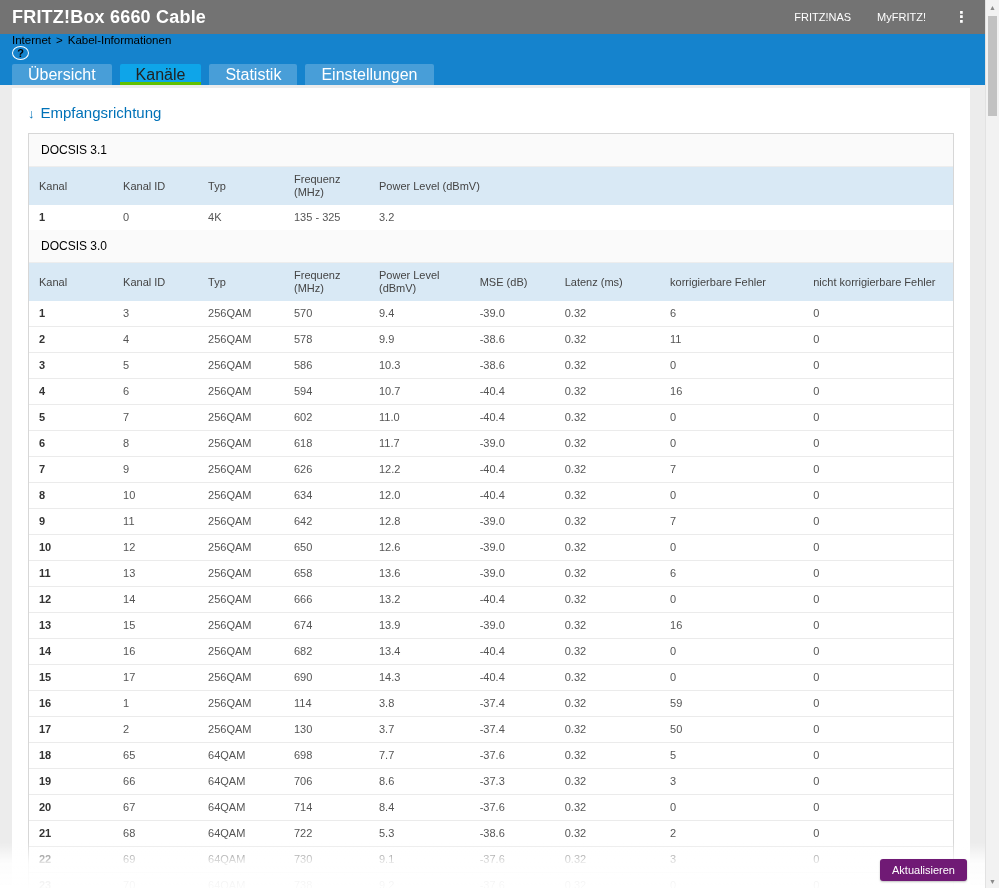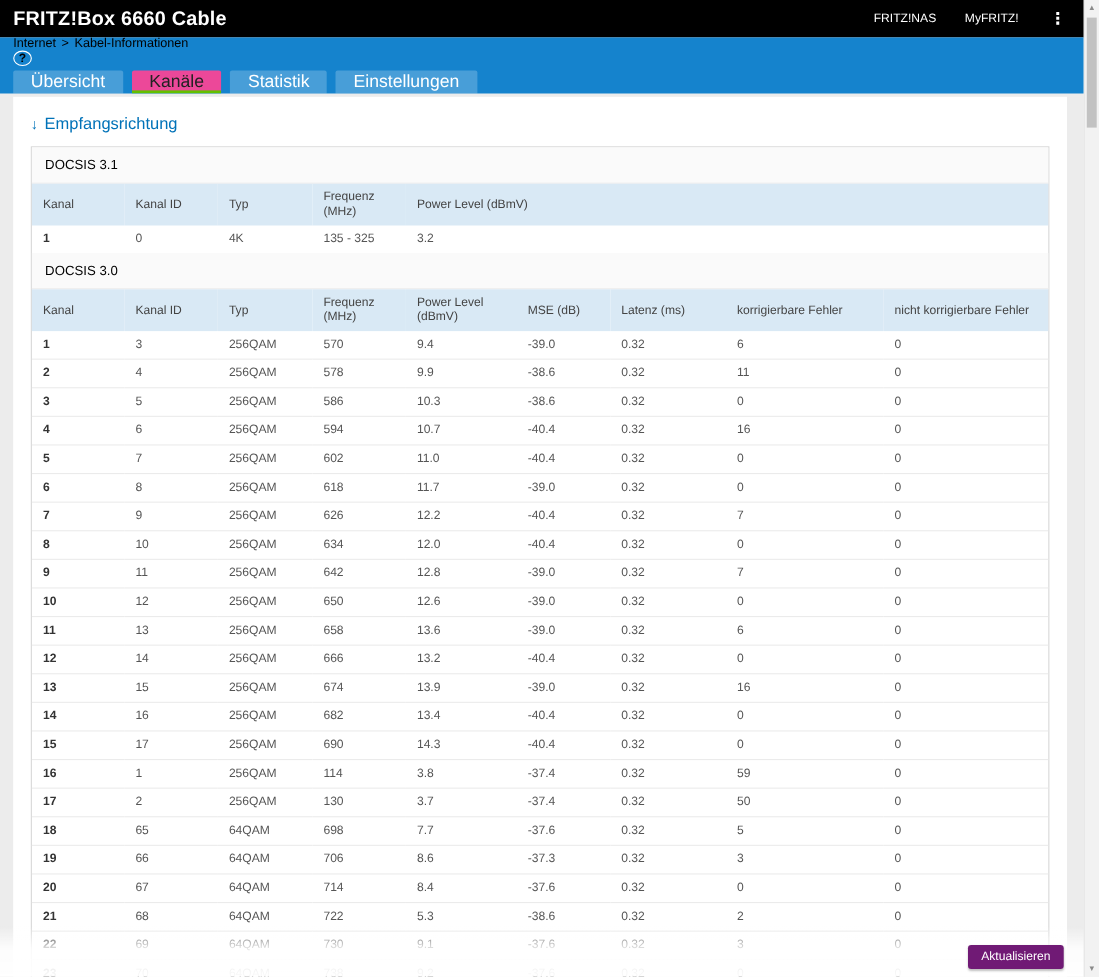--- a/index.html
+++ b/index.html
@@ -6,21 +6,21 @@
   html, body { width: 999px; height: 888px; overflow: hidden; }
   body {
     font-family: "Liberation Sans", "DejaVu Sans", sans-serif;
     background: #ececec;
     position: relative;
   }
   .page { width: 985px; height: 100%; }
 
   
   .topbar {
-    height: 34px; background: #000000; color: #fff;
+    height: 34px; background: #737373; color: #fff;
     display: flex; align-items: center; justify-content: space-between;
     padding: 0 14px 0 12px;
   }
   .topbar .title { font-size: 18px; font-weight: bold; letter-spacing: .2px; }
   .top-links { display: flex; align-items: center; gap: 26px; }
   .top-links a { color: #fff; font-size: 11px; text-decoration: none; cursor: pointer; }
   .dots-icon { font-size: 15px; font-weight: bold; cursor: pointer; padding: 0 2px; }
 
   
   .crumbbar {
@@ -41,21 +41,21 @@
   .tabbar {
     height: 25px; background: #1583cd;
     display: flex; align-items: flex-end; padding-left: 12px; gap: 8px;
   }
   .tab {
     font-size: 16px; color: #fff; background: rgba(255,255,255,.22);
     padding: 4px 16px 4px 16px; border-radius: 2px 2px 0 0; cursor: pointer;
     line-height: 13px;
   }
   .tab.active {
-    background: #ec4899; color: #222; border-bottom: 3px solid #62c000;
+    background: #0ea5e9; color: #222; border-bottom: 3px solid #62c000;
     padding-bottom: 1px;
   }
 
   
   .content {
     background: #fff; margin: 3px 15px 0 12px; padding: 12px 8px 70px 8px;
     min-height: 820px;
   }
   .section-heading {
     color: #0072b8; font-size: 15px; margin: 4px 0 12px 8px; cursor: pointer;

